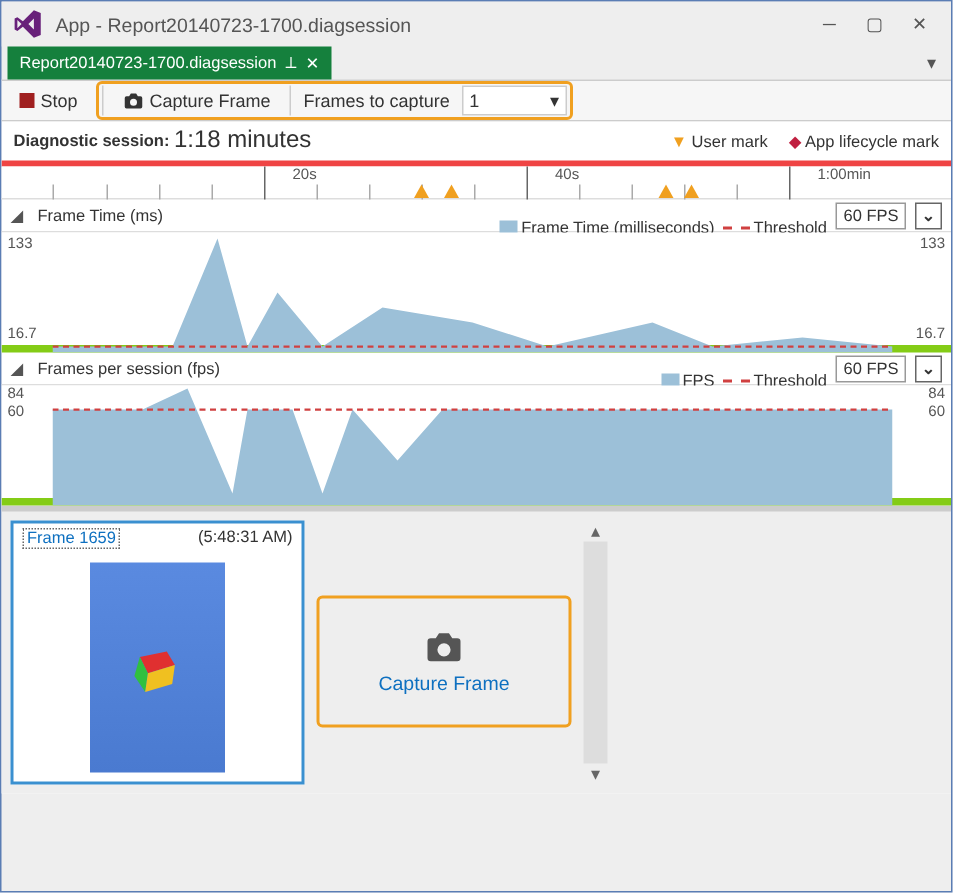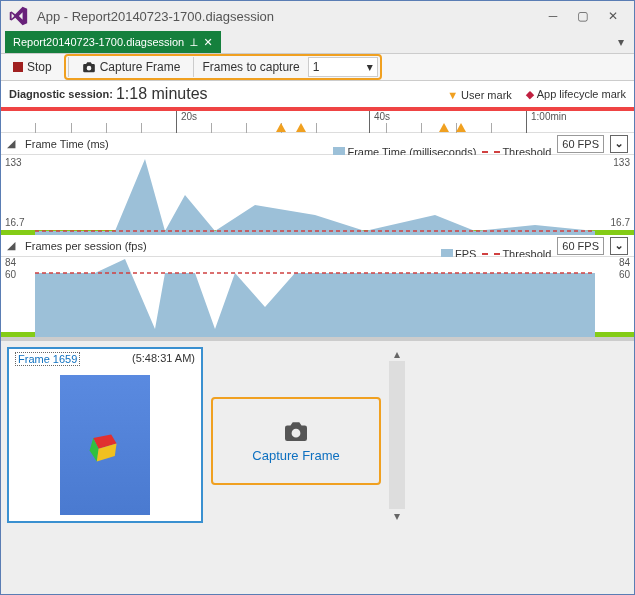--- a/index.html
+++ b/index.html
@@ -20,21 +20,21 @@
 .sep { width: 1px; height: 20px; background: #ccc; }
 .frames-select { border: 1px solid #ccc; background: #fff; height: 20px; width: 70px; display: flex; align-items: center; padding: 0 4px; justify-content: space-between; }
 .content { background: #fff; }
 .session-row { display: flex; align-items: center; padding: 4px 8px; border-bottom: 4px solid #ef4444; }
 .session-row .label { font-weight: 600; font-size: 11px; }
 .session-row .dur { font-size: 16px; margin-left: 3px; }
 .legend-right { margin-left: auto; display: flex; align-items: flex-end; gap: 14px; font-size: 11px; }
 .mark-user { color: #f0a020; }
 .mark-life { color: #c02040; }
 .ruler { height: 22px; border-bottom: 1px solid #ddd; position: relative; background: #fff; }
-.ruler .tick { position: absolute; top: 0; height: 22px; border-left: 1px solid #666; font-size: 10px; color: #555; padding-left: 4px; }
+.ruler .tick { position: absolute; top: 0; height: 22px; border-left: 1px solid #666; font-size: 10px; color: #555; padding-left: 18px; }
 .ruler .minor { position: absolute; top: 12px; height: 10px; border-left: 1px solid #aaa; }
 .ruler .mark-tri { position: absolute; bottom: 0; width: 0; height: 0; border-left: 5px solid transparent; border-right: 5px solid transparent; border-bottom: 9px solid #f0a020; }
 .chart-head { height: 22px; border-bottom: 1px solid #ddd; display: flex; align-items: center; padding: 0 6px; gap: 6px; font-size: 11px; }
 .chart-head .collapse { color: #555; width: 12px; }
 .chart-head .title { font-weight: 400; }
 .chart-head .spacer { flex: 1; }
 .swatch { width: 12px; height: 10px; background: #9cc0d8; display: inline-block; margin-right: 2px; }
 .dash-red { width: 18px; border-top: 2px dashed #d04040; display: inline-block; margin-right: 2px; }
 .fps-sel { border: 1px solid #999; height: 18px; background: #fff; padding: 0 4px; display: flex; align-items: center; }
 .dd-btn { border: 1px solid #666; height: 18px; width: 18px; display: flex; align-items: center; justify-content: center; }
@@ -116,21 +116,21 @@
   <div class="ruler">
     <div class="minor" style="left:34px"></div>
       <div class="minor" style="left:70px"></div>
       <div class="minor" style="left:105px"></div>
       <div class="minor" style="left:140px"></div>
     <div class="tick" style="left:175px">20s</div>
     <div class="minor" style="left:210px"></div>
       <div class="minor" style="left:245px"></div>
       <div class="minor" style="left:280px"></div>
       <div class="minor" style="left:315px"></div>
-    <div class="tick" style="left:368px">40s</div>
+    <div class="tick" style="left:350px">40s</div>
     <div class="minor" style="left:385px"></div>
       <div class="minor" style="left:420px"></div>
       <div class="minor" style="left:455px"></div>
       <div class="minor" style="left:490px"></div>
     <div class="tick" style="left:525px">1:00min</div>
     <div class="mark-tri" style="left:275px"></div>
     <div class="mark-tri" style="left:295px"></div>
     <div class="mark-tri" style="left:438px"></div>
     <div class="mark-tri" style="left:455px"></div>
   </div>

